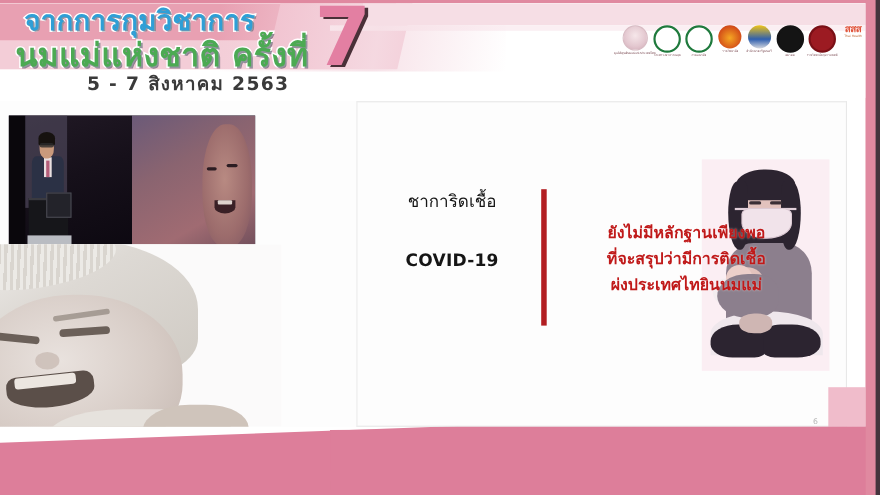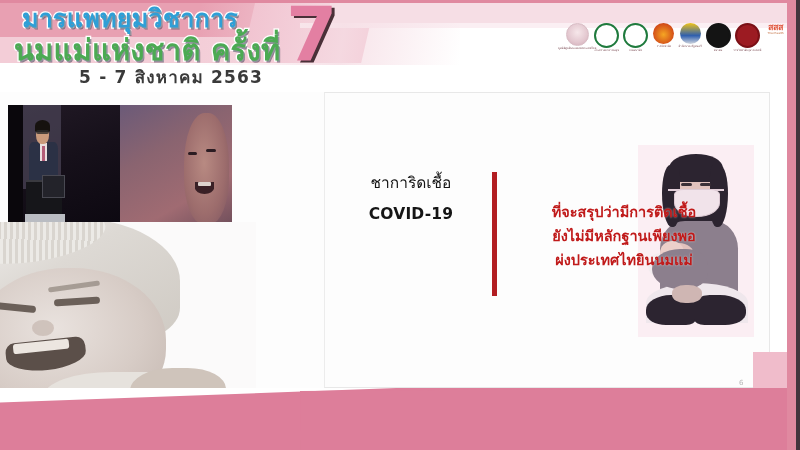--- a/index.html
+++ b/index.html
@@ -108,21 +108,21 @@
             background:#5b4f49;transform:rotate(-6deg);overflow:hidden;}
   .bb-teeth{position:absolute;left:8px;top:1px;width:56px;height:10px;background:#ece6e0;border-radius:3px;}
   .bb-body{position:absolute;left:44px;top:150px;width:170px;height:60px;border-radius:40% 40% 0 0;background:#e6e2dd;}
   .bb-arm{position:absolute;left:130px;top:146px;width:96px;height:52px;border-radius:44% 40% 30% 50%;background:#cfc4bb;}
 
   
   .qblock{position:absolute;left:336px;top:168px;width:150px;text-align:center;
           font-family:"DejaVu Sans","Liberation Sans",sans-serif;
           font-size:15.5px;line-height:30.5px;color:#151515;}
   .qblock .ln{display:block;white-space:nowrap;}
-  .qblock .covid{font-weight:bold;letter-spacing:.2px;}
+  .qblock .covid{font-weight:bold;letter-spacing:.2px;margin-top:23px;}
   .redbar{position:absolute;left:492px;top:172px;width:5px;height:124px;background:#b21e22;}
 
   
   .ablock{position:absolute;left:498px;top:200px;width:252px;text-align:center;
           font-size:14.5px;line-height:24px;color:#c01a1a;font-weight:600;z-index:4;
           text-shadow:0 0 2px rgba(255,255,255,.6);}
   .ablock .ln{display:block;white-space:nowrap;}
 
   
   .illus{position:absolute;left:638px;top:145px;width:116px;height:192px;background:#fbeef3;overflow:hidden;}
@@ -168,21 +168,21 @@
   <div class="frame-inner"></div>
 
   <div class="banner">
     <div class="band-a"></div>
     <div class="band-b"></div>
     <div class="band-c"></div>
     <div class="band-d"></div>
     <div class="band-e"></div>
     <div class="band-fade"></div>
 
-    <div class="th-line1">มารแพทยุมวิชาการ</div>
+    <div class="th-line1">จากการกุมวิชาการ</div>
     <div class="th-line2">นมแม่แห่งชาติ ครั้งที่</div>
     <div class="th-date">5 - 7 สิงหาคม 2563</div>
     <div class="big-seven">7</div>
 
 
     <div class="logos">
       <div class="logo lg1">
         <span class="mark"></span>
         <span class="cap">มูลนิธิศูนย์นมแม่แห่งประเทศไทย</span>
       </div>
@@ -282,22 +282,22 @@
     <div class="il-mask-str"></div>
     <div class="il-mask"></div>
     <div class="il-breast"></div>
     <div class="il-baby-body"></div>
     <div class="il-baby-head"></div>
     <div class="il-arm"></div>
     <div class="il-hand"></div>
   </div>
 
   <div class="ablock">
+    <span class="ln">ยังไม่มีหลักฐานเพียงพอ</span>
     <span class="ln">ที่จะสรุปว่ามีการติดเชื้อ</span>
-    <span class="ln">ยังไม่มีหลักฐานเพียงพอ</span>
     <span class="ln">ผ่งประเทศไทยินนมแม่</span>
   </div>
 
   <div class="pagenum">6</div>
 
   <div class="pinkstrip-r"></div>
   <div class="botband">
     <div class="wedge"></div>
     <div class="wedge2"></div>
   </div>

